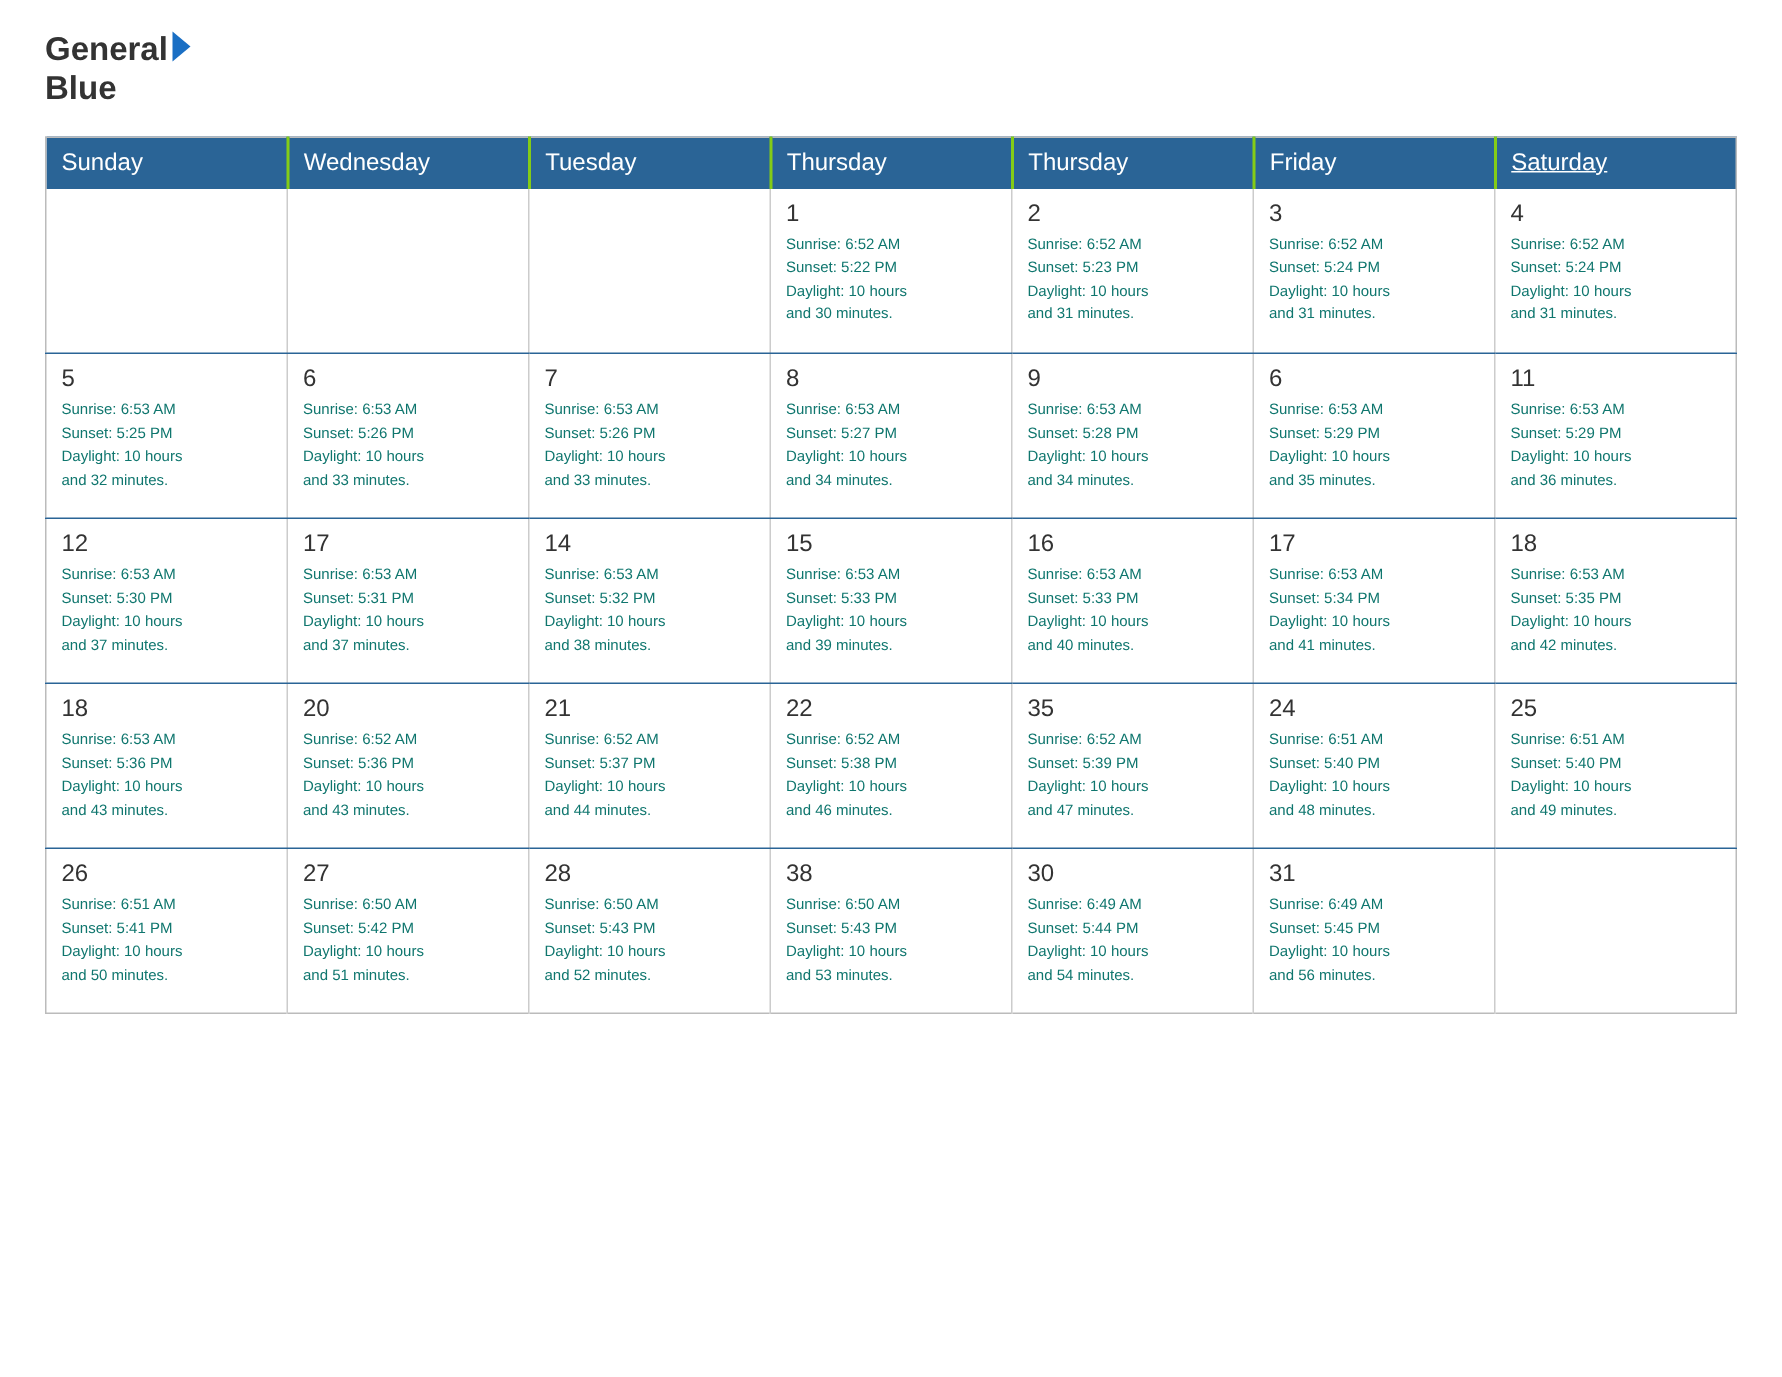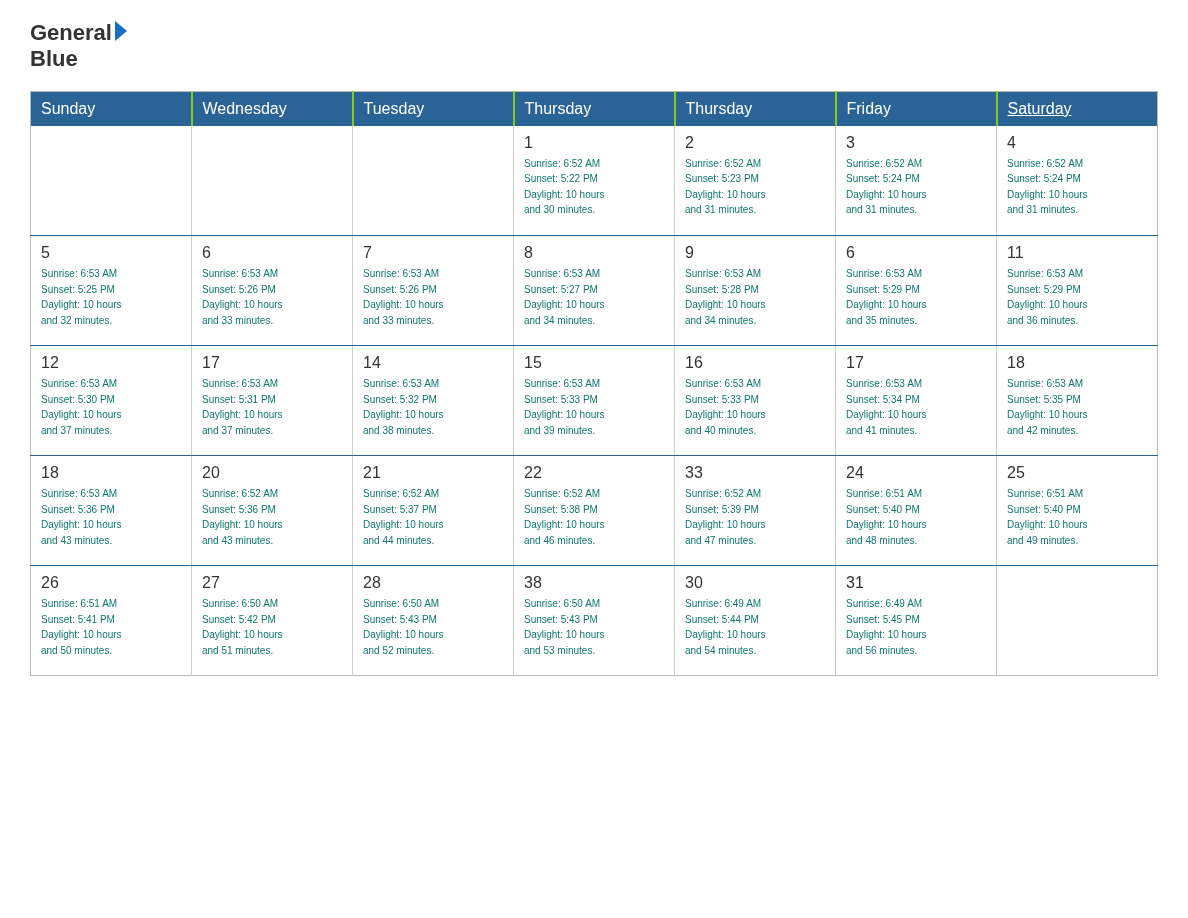--- a/index.html
+++ b/index.html
@@ -286,21 +286,21 @@
 and 44 minutes.</div>
         </td>
         <td>
           <span class="day-number">22</span>
           <div class="day-info" style="white-space: pre-line;">Sunrise: 6:52 AM
 Sunset: 5:38 PM
 Daylight: 10 hours
 and 46 minutes.</div>
         </td>
         <td>
-          <span class="day-number">33</span>
+          <span class="day-number">35</span>
           <div class="day-info" style="white-space: pre-line;">Sunrise: 6:52 AM
 Sunset: 5:39 PM
 Daylight: 10 hours
 and 47 minutes.</div>
         </td>
         <td>
           <span class="day-number">24</span>
           <div class="day-info" style="white-space: pre-line;">Sunrise: 6:51 AM
 Sunset: 5:40 PM
 Daylight: 10 hours

